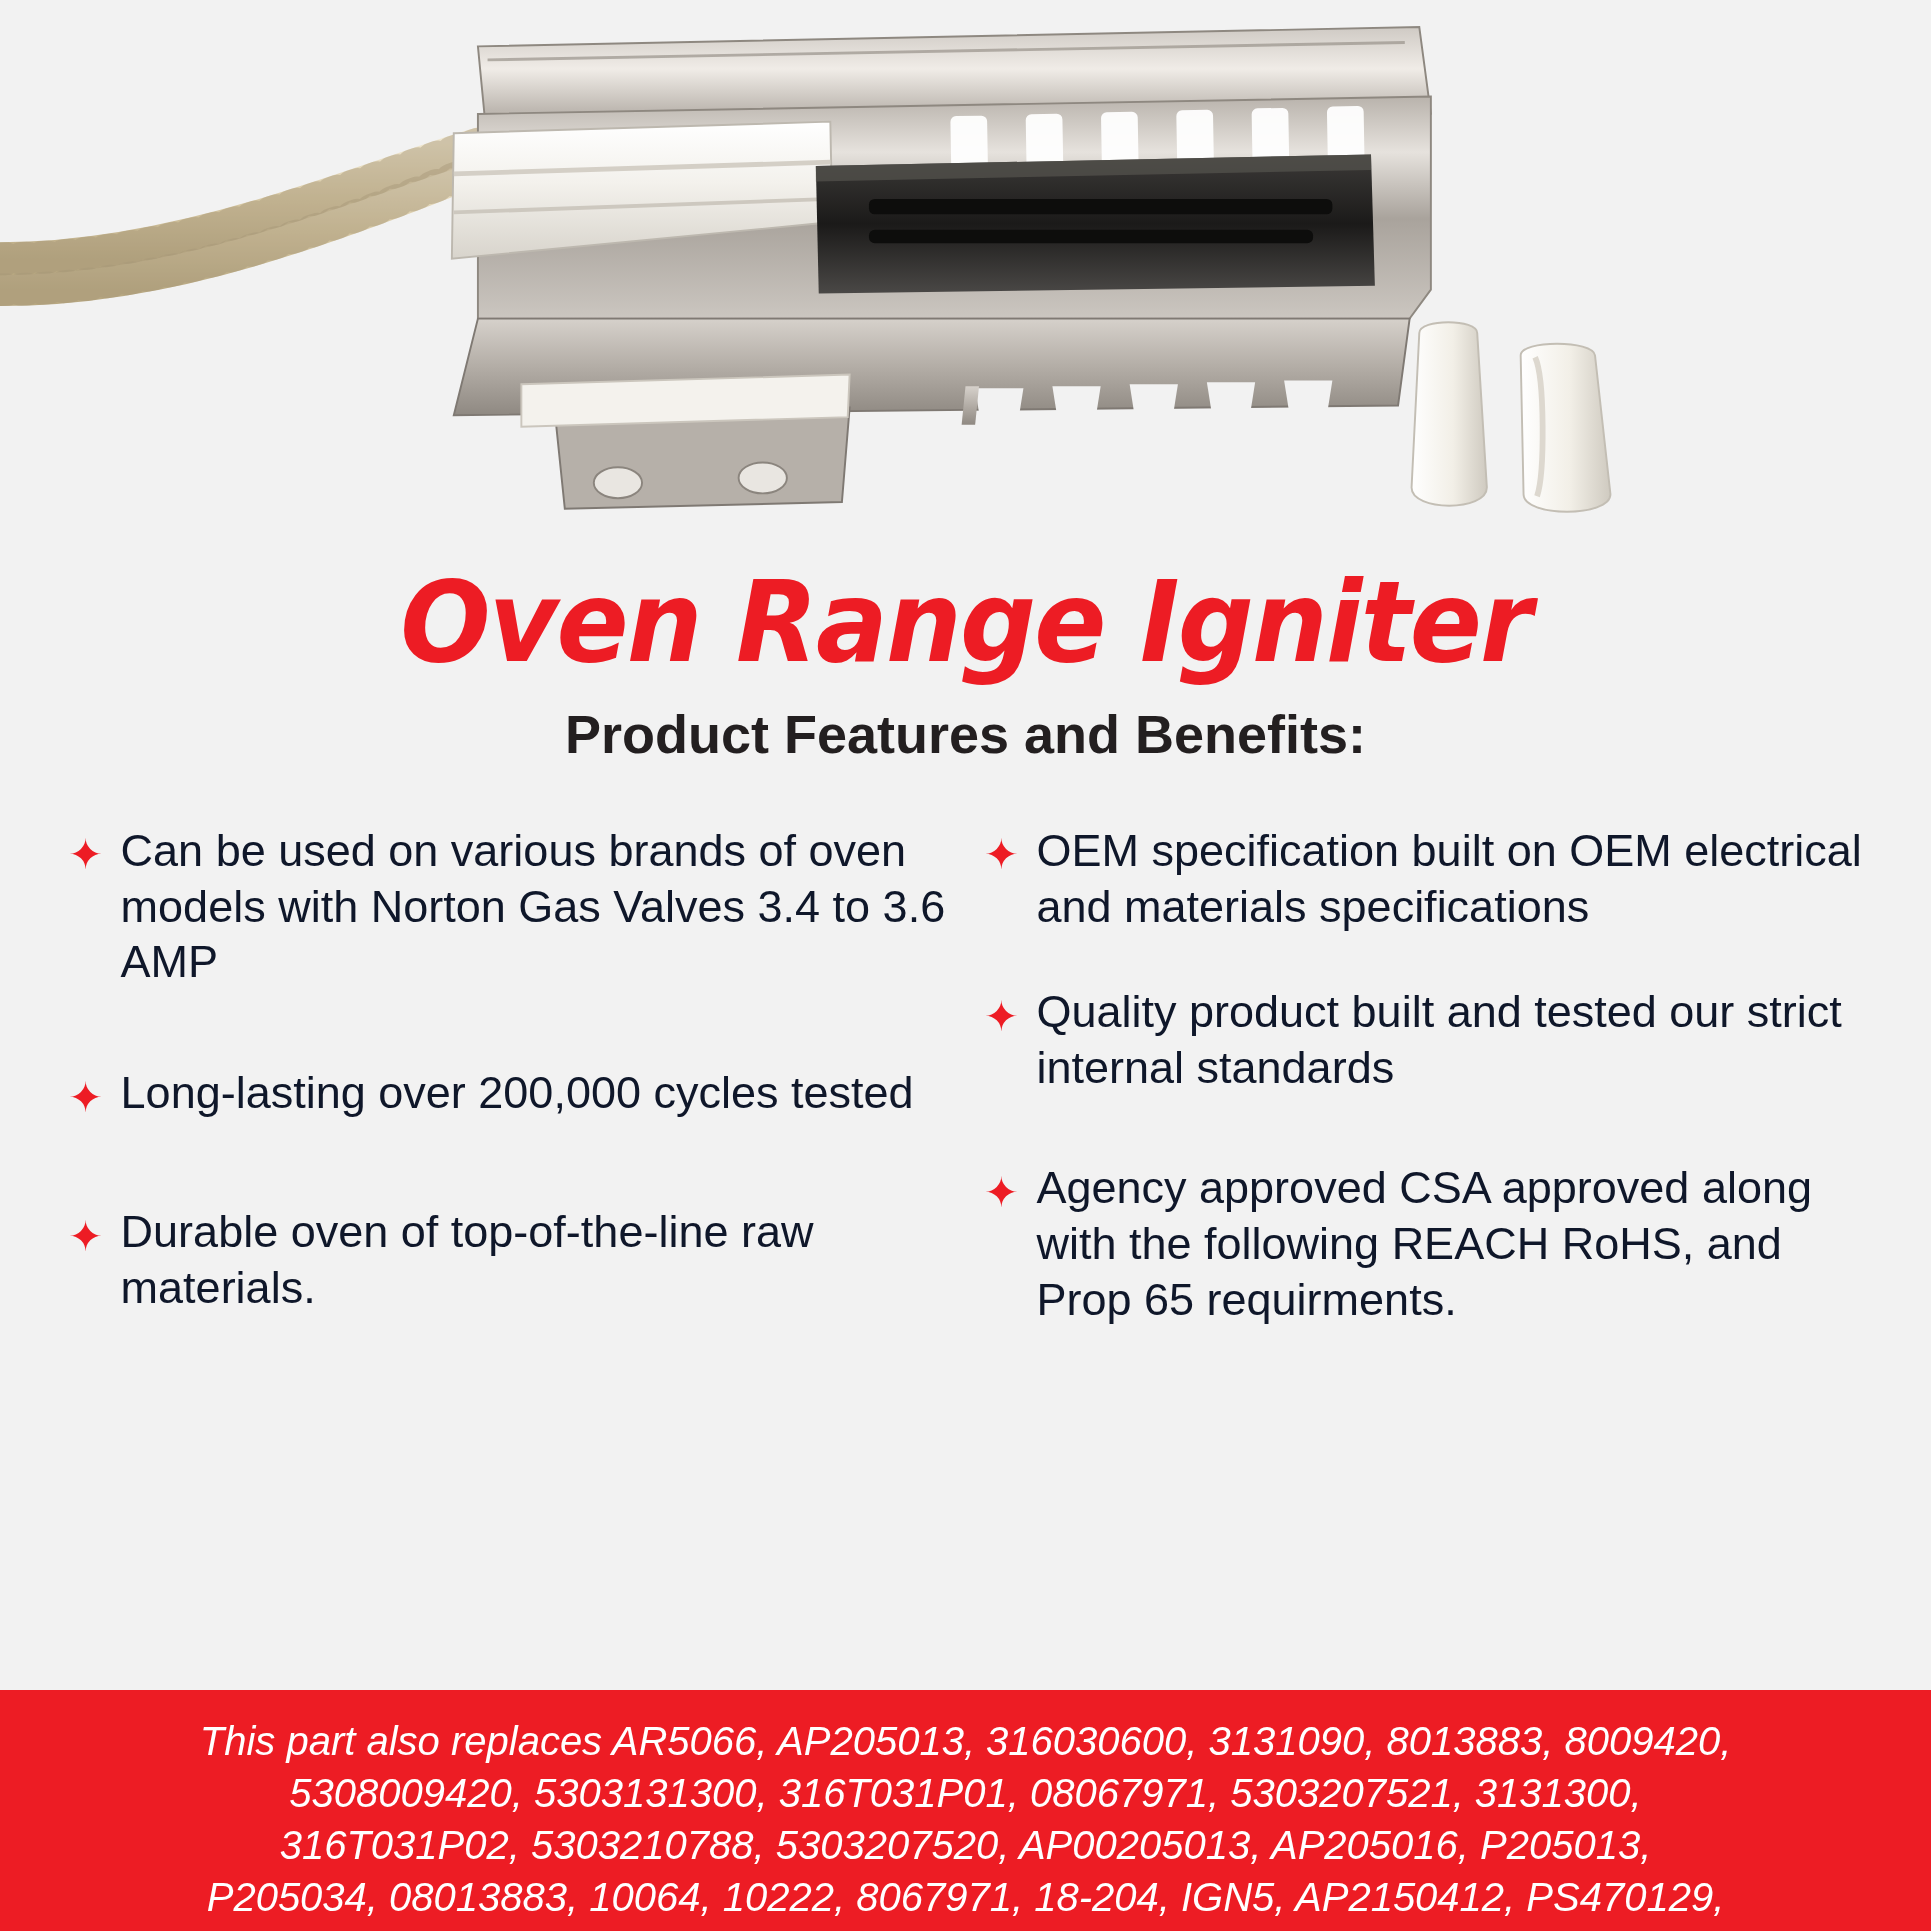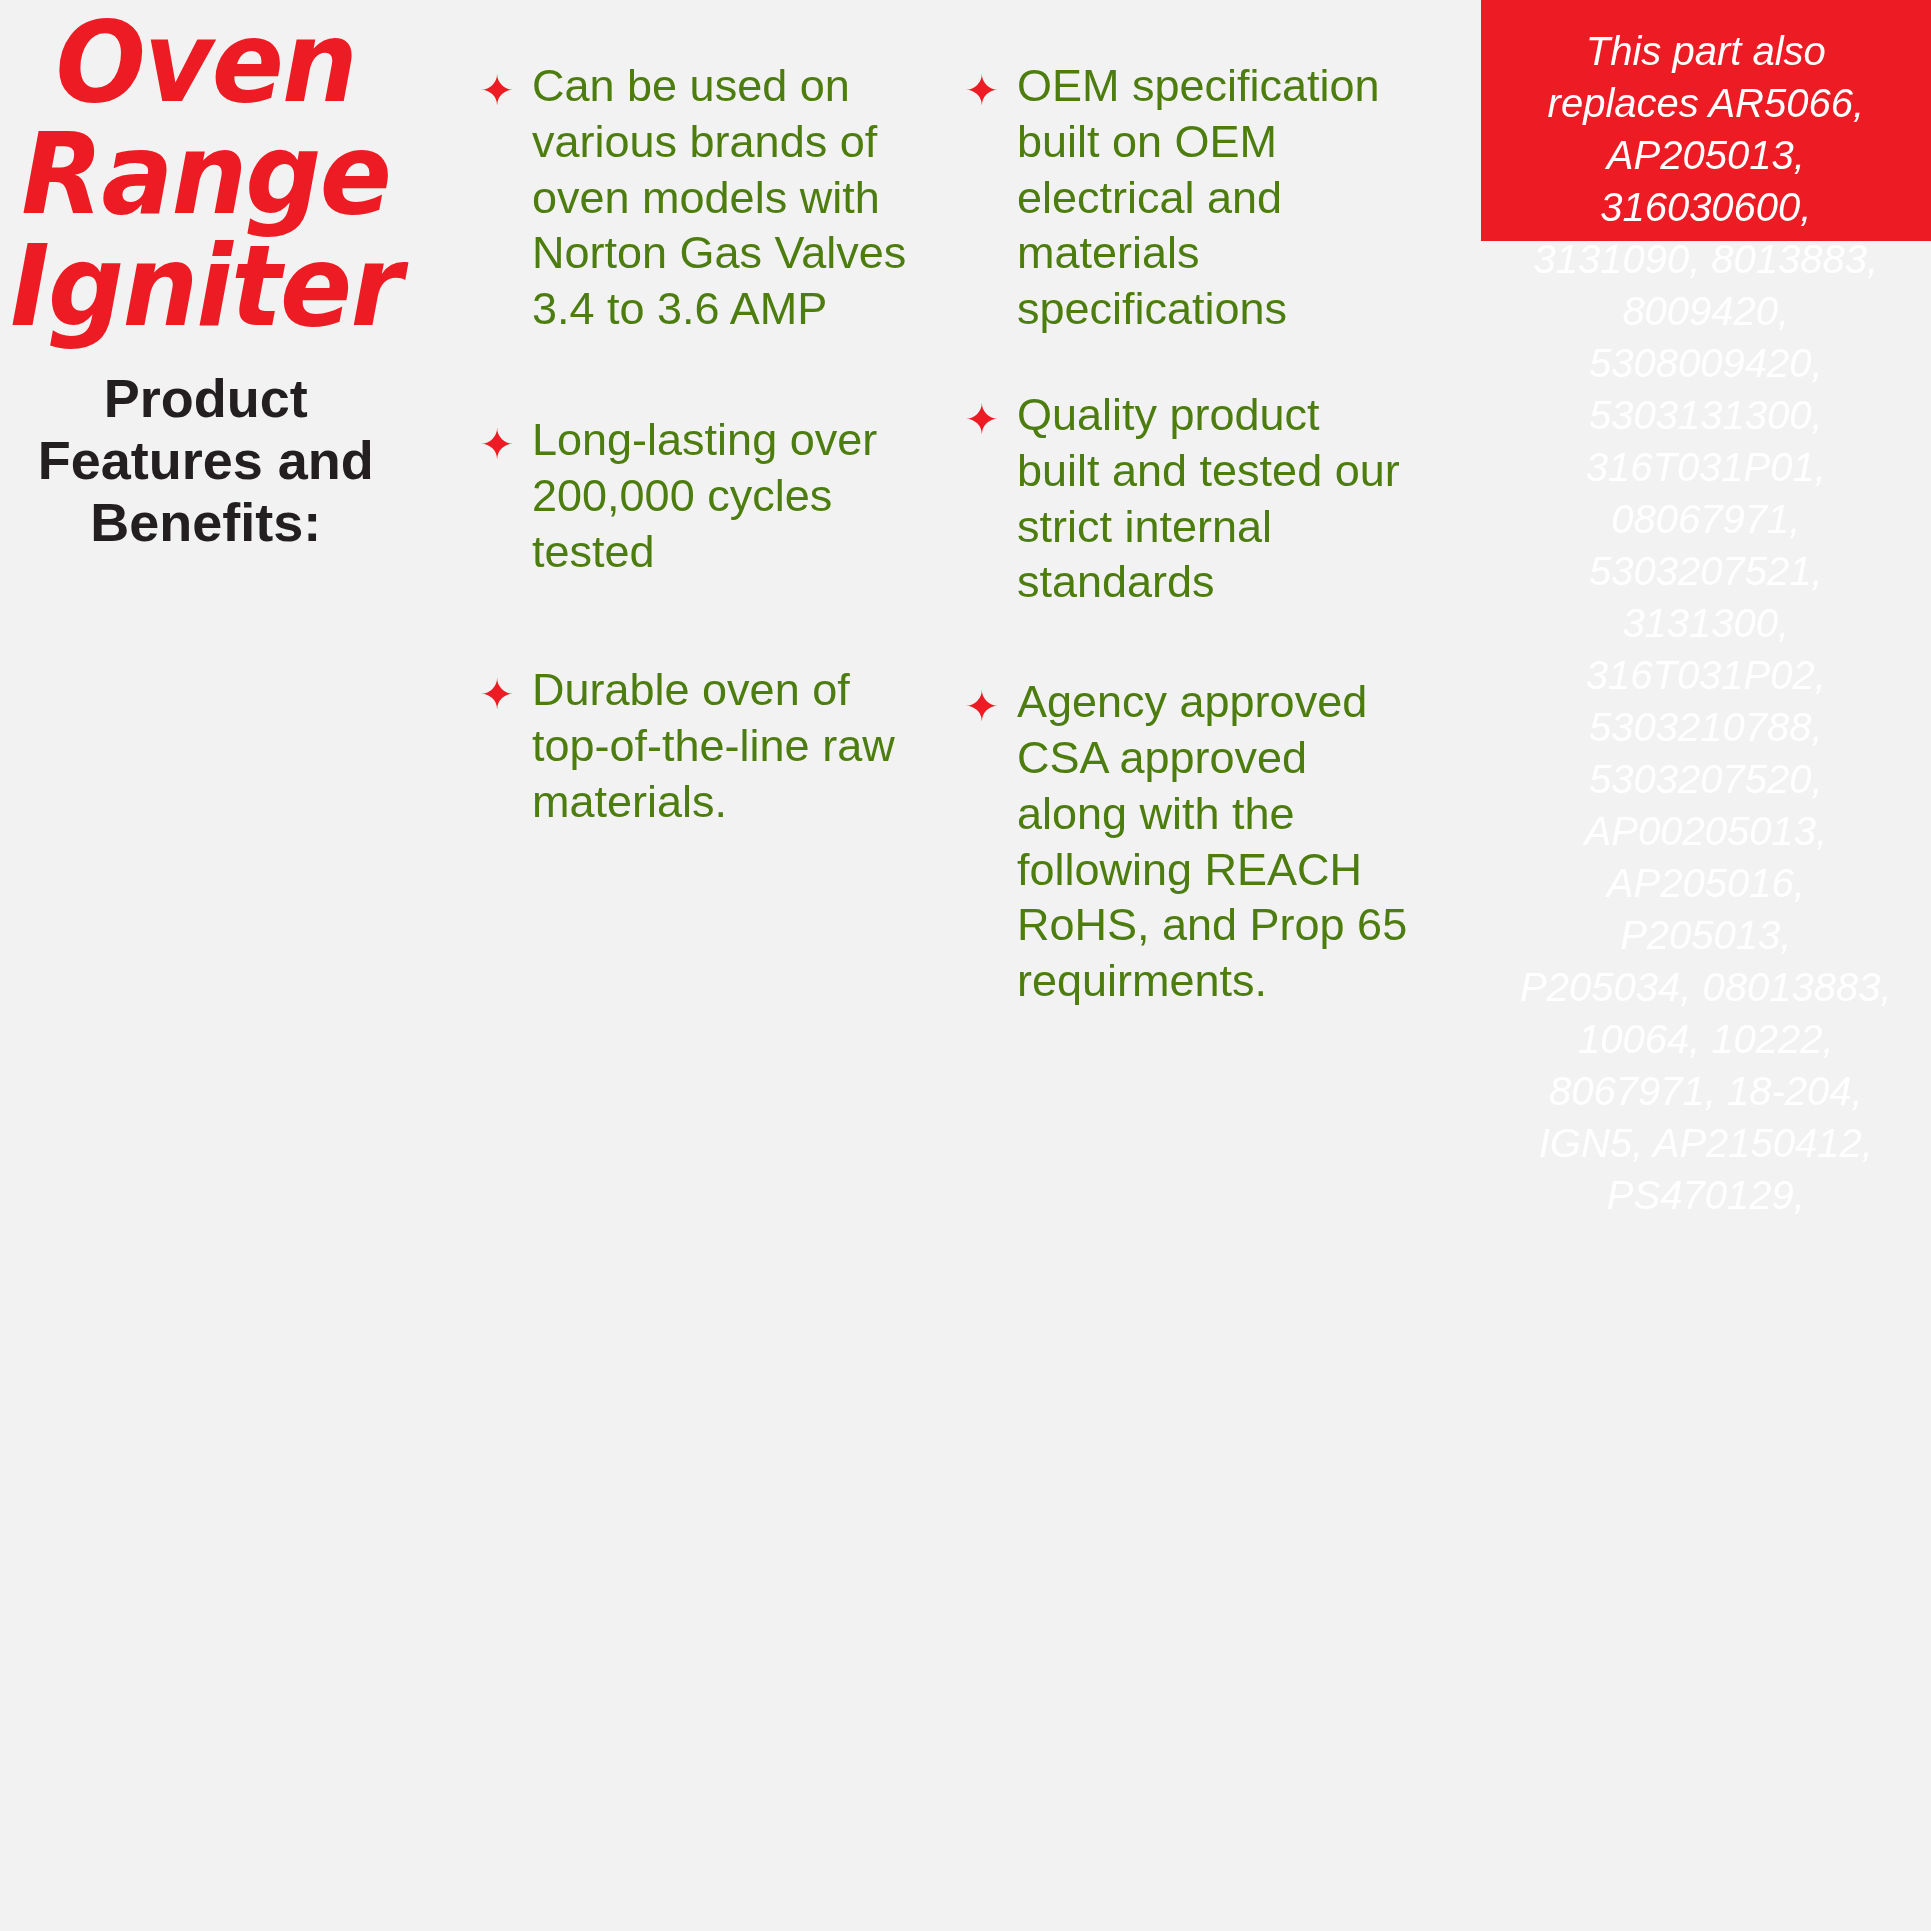--- a/index.html
+++ b/index.html
@@ -13,21 +13,21 @@
     overflow: hidden;
     font-family: "Liberation Sans", sans-serif;
     position: relative;
   }
   .page {
     width: 1931px;
     height: 1931px;
     position: relative;
     background: #f2f2f2;
     display: flex;
-    flex-direction: row;
+    flex-direction: column;
   }
 
   
   .hero {
     position: relative;
     height: 560px;
     background: #f2f2f2;
     overflow: hidden;
   }
   .igniter-wrap {
@@ -88,21 +88,21 @@
     font-size: 42px;
     line-height: 1;
     margin-top: 11.6px;
     margin-right: 17.4px;
     flex: 0 0 auto;
   }
   .feature-text {
     font-family: "Liberation Sans", sans-serif;
     font-size: 45px;
     line-height: 1.24;
-    color: #4d7c0f;
+    color: #0f172a;
   }
   .col.right .feature-text { }
 
   
   .col.left .feature:nth-child(1) { margin-bottom: 75px; }
   .col.left .feature:nth-child(2) { margin-bottom: 83px; }
   .col.right .feature:nth-child(1) { margin-bottom: 50px; }
   .col.right .feature:nth-child(2) { margin-bottom: 64px; }
 
   

